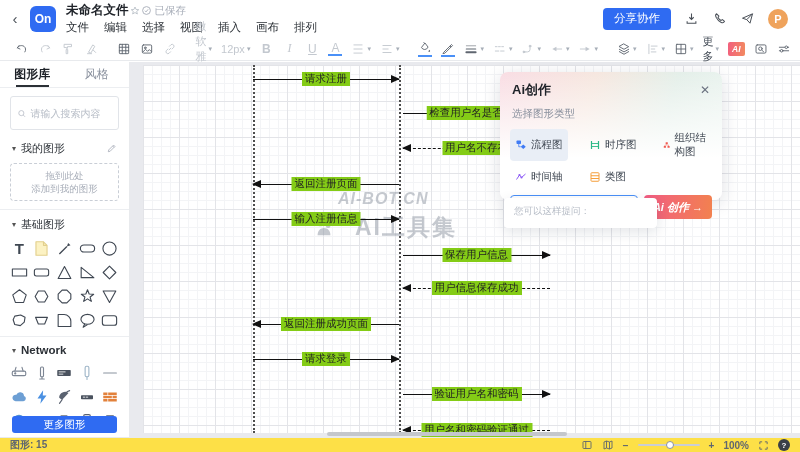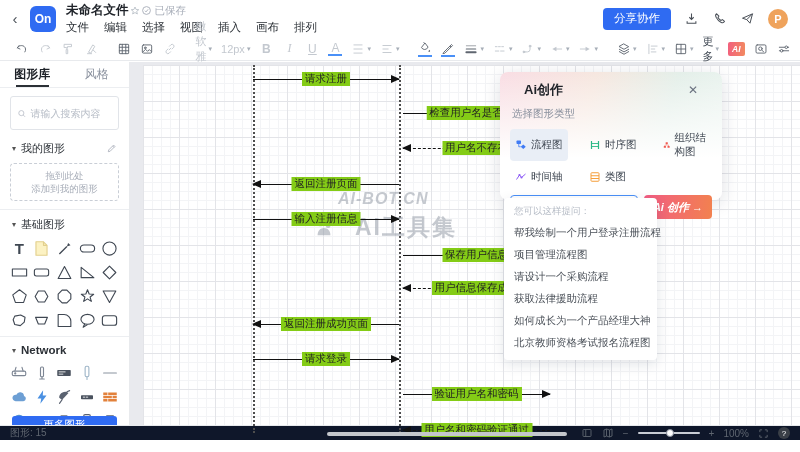--- a/index.html
+++ b/index.html
@@ -74,39 +74,39 @@
   .ah.r { right:-1px; border-left:9px solid #111; }
   .ah.l { left:-1px; border-right:9px solid #111; }
   .hscroll { position:absolute; bottom:1px; left:197px; width:240px; height:4px; background:#c4c7cc; border-radius:2px; z-index:6; }
 
   
   .ai-panel { position:absolute; left:500px; top:72px; width:222px; height:128px; z-index:20; border-radius:8px;
     background:
       linear-gradient(180deg, rgba(255,255,255,0) 0%, #ffffff 86px),
       linear-gradient(105deg,#f9dde4 0%,#f6e7df 38%,#e4efe9 70%,#ecf5f1 100%);
     box-shadow:0 4px 18px rgba(20,30,60,.14); }
-  .ai-head { display:flex; align-items:center; padding:9px 24px 0; }
+  .ai-head { display:flex; align-items:center; padding:9px 12px 0; }
   .ai-title { font-size:13px; font-weight:bold; color:#1f2329; }
   .ai-close { margin-left:auto; color:#6b7280; font-size:12px; cursor:pointer; line-height:1; }
   .ai-sub { font-size:10.5px; color:#8a919e; padding:8px 12px 0; }
   .ai-types { display:grid; grid-template-columns:74px 74px auto; row-gap:7px; padding:8px 10px 0; }
   .chip { display:inline-flex; align-items:center; gap:4px; font-size:10.5px; color:#3f4752; padding:2px 5px; border-radius:4px; cursor:pointer; justify-self:start; }
   .chip.sel { background:#e9eef6; }
   .ai-input-row { display:flex; align-items:center; gap:6px; padding:9px 10px 0; }
   .ai-input { flex:1; height:24px; border:1.3px solid #4a90f7; border-radius:4px; background:#fff; display:flex; align-items:center; padding:0 6px; }
   .ai-caret-bar { width:1px; height:13px; background:#333; margin-right:1px; }
   .ai-input .ph { font-size:10.5px; color:#b6bcc6; flex:1; }
   .ai-input .dd { color:#9aa1ac; font-size:8px; }
   .ai-go { height:24px; padding:0 9px; border-radius:4px; background:linear-gradient(95deg,#f25d84,#f2814f); color:#fff; font-size:11px; font-weight:bold; font-style:italic; display:flex; align-items:center; cursor:pointer; white-space:nowrap; }
   .ai-drop { position:absolute; left:504px; top:198px; width:153px; z-index:21; background:#fff; border-radius:4px; box-shadow:0 4px 14px rgba(20,30,60,.12); padding:7px 0 6px; }
   .ai-drop .hd { font-size:9.5px; color:#b6bcc6; padding:0 10px 4px; }
   .ai-drop .it { font-size:10.5px; color:#4a5058; padding:4px 10px; cursor:pointer; white-space:nowrap; }
 
   
-  .statusbar { position:absolute; left:0; bottom:12px; width:800px; height:15px; background:#0f172a; border-top:1px solid #e8eaed; display:flex; align-items:center; font-size:10px; color:#5f6670; padding:0 10px; }
+  .statusbar { position:absolute; left:0; bottom:0; width:800px; height:15px; background:#fde047; border-top:1px solid #e8eaed; display:flex; align-items:center; font-size:10px; color:#5f6670; padding:0 10px;font-weight:bold; }
   .st-right { margin-left:auto; display:flex; align-items:center; gap:9px; }
   .st-ic { display:inline-flex; color:#5f6670; cursor:pointer; }
   .slider { width:62px; height:2px; background:#c9cdd4; border-radius:1px; position:relative; cursor:pointer; }
   .knob { position:absolute; left:28px; top:-3px; width:8px; height:8px; border-radius:50%; background:#fff; border:1.4px solid #8a919e; }
   .help { width:12px; height:12px; border-radius:50%; background:#3a3f47; color:#fff; font-size:8px; display:flex; align-items:center; justify-content:center; cursor:pointer; }
   svg { display:block; }
 </style>
 </head>
 <body>
 
@@ -756,28 +756,20 @@
       <div class="ai-input">
         <span class="ai-caret-bar"></span>
         <span class="ph">流程图</span>
         <span class="dd">▼</span>
       </div>
       <div class="ai-go">Ai 创作 →</div>
     </div>
   </div>
   <div class="ai-drop">
     <div class="hd">您可以这样提问：</div>
-    <div id="ai-suggestions">
-        <div class="it">帮我绘制一个用户登录注册流程</div>
-        <div class="it">项目管理流程图</div>
-        <div class="it">请设计一个采购流程</div>
-        <div class="it">获取法律援助流程</div>
-        <div class="it">如何成长为一个产品经理大神</div>
-        <div class="it">北京教师资格考试报名流程图</div>
-      </div>
   </div>
 
   <div class="statusbar">
     <span>图形: 15</span>
     <div class="st-right">
       <span class="st-ic">
         <svg width="12" height="12" viewBox="0 0 24 24" fill="none" stroke="currentColor" stroke-width="1.8">
             <rect x="4" y="5" width="16" height="14" rx="1.5"></rect>
             <path d="M9.5 5 v14"></path>
           </svg>

